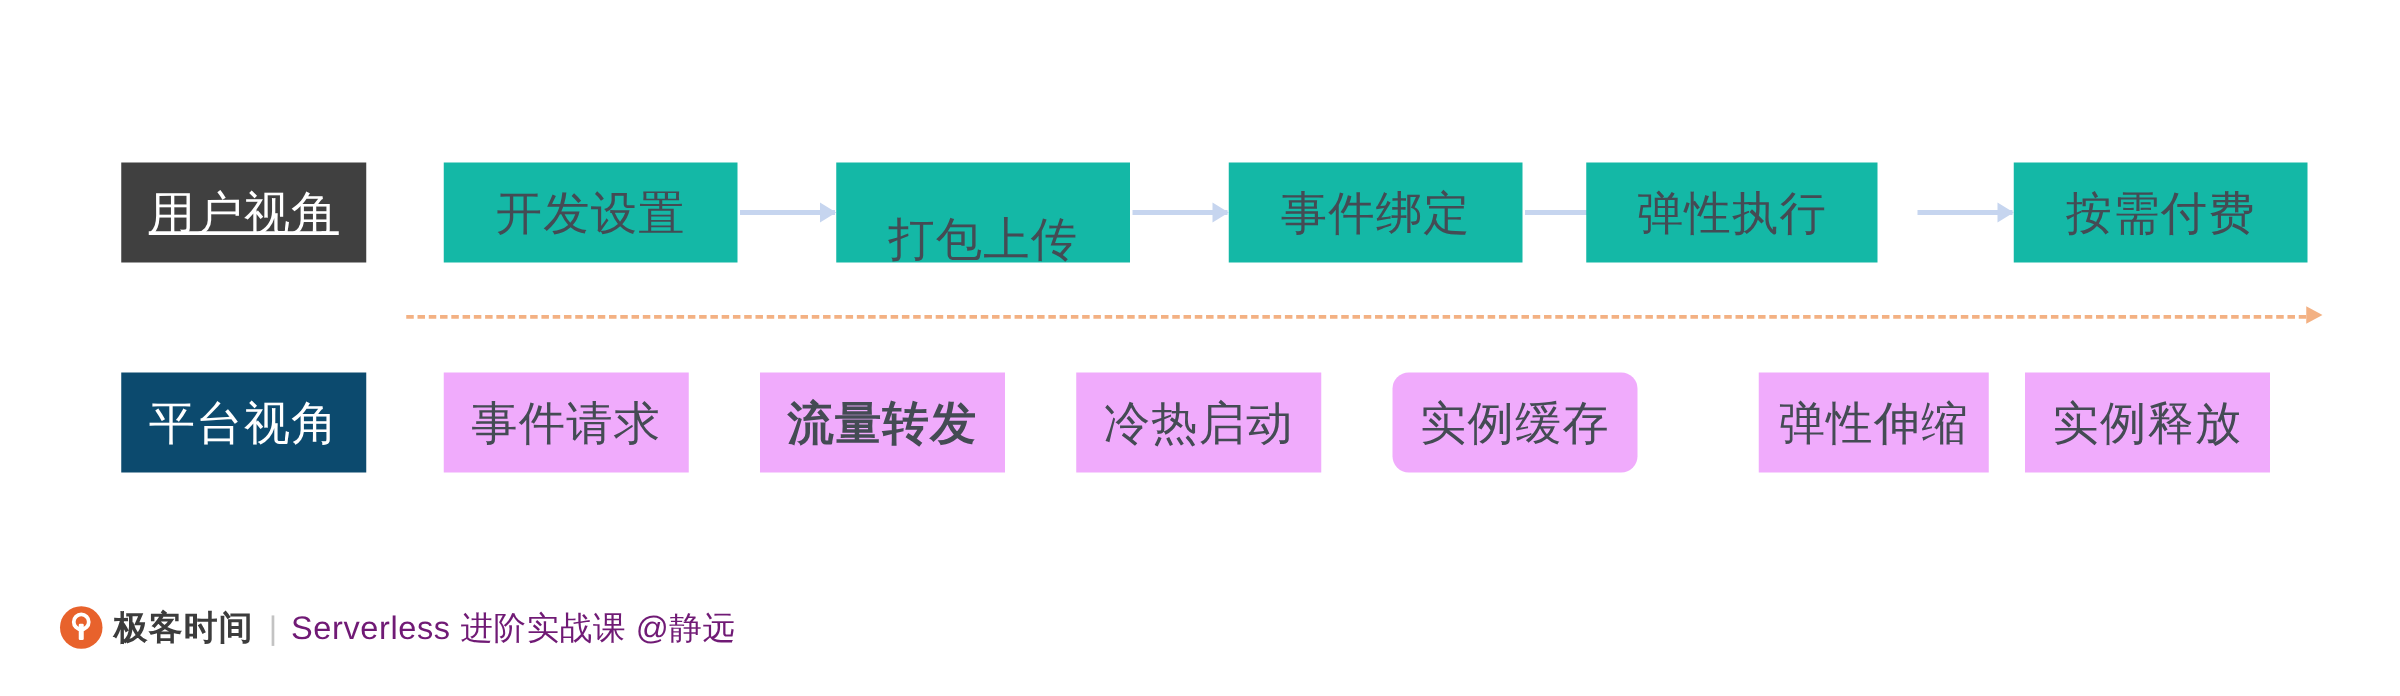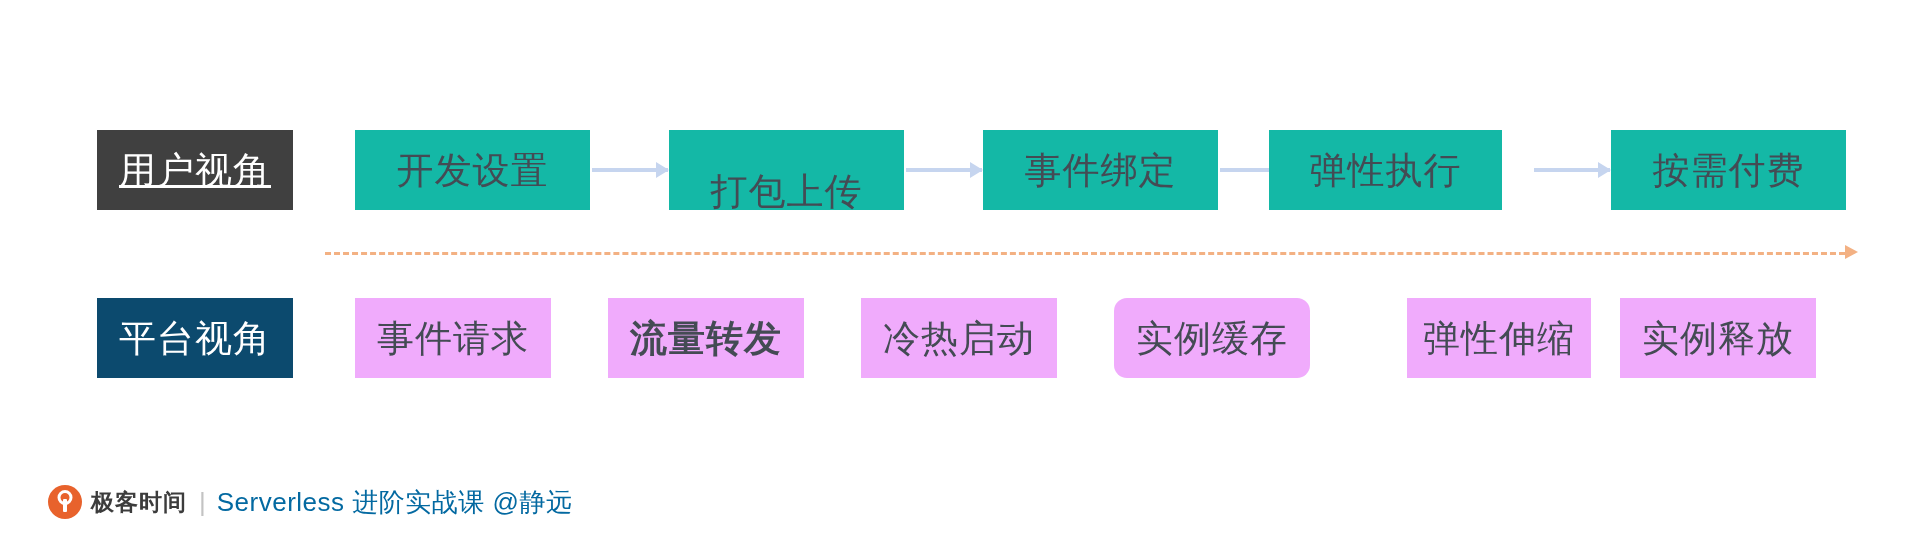--- a/index.html
+++ b/index.html
@@ -127,35 +127,35 @@
     position: absolute;
     left: 50%;
     top: 14px;
     transform: translateX(-50%);
     width: 4px;
     height: 13px;
     background: #ffffff;
     border-radius: 1px;
   }
   .footer-brand {
-    font-size: 23px;
+    font-size: 27px;
     font-weight: bold;
     color: #3c3c3c;
     letter-spacing: 1px;
     line-height: 1;
   }
   .footer-divider {
     color: #c3c3c3;
     font-size: 26px;
     margin: 0 11px 0 12px;
     line-height: 1;
   }
   .footer-sub {
     font-size: 26px;
-    color: #0369a1;
+    color: #701a75;
     letter-spacing: 0.5px;
     line-height: 1;
   }
 </style>
 </head>
 <body>
 
 <div class="row-user">
   <div class="flowbox legend" style="left:97px; width:196px;">
     <span>用户视角</span>

